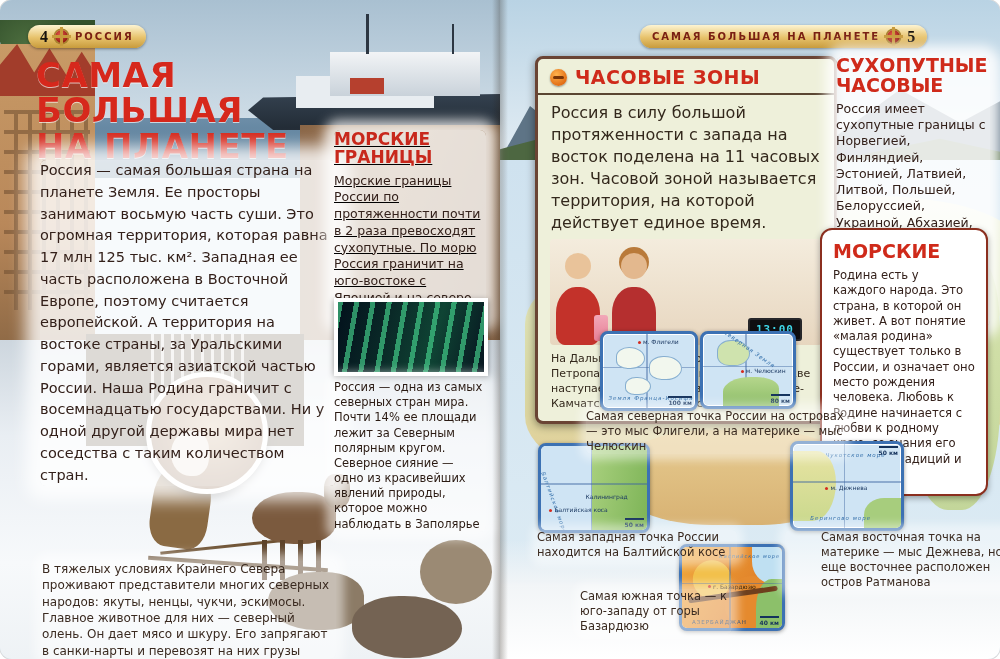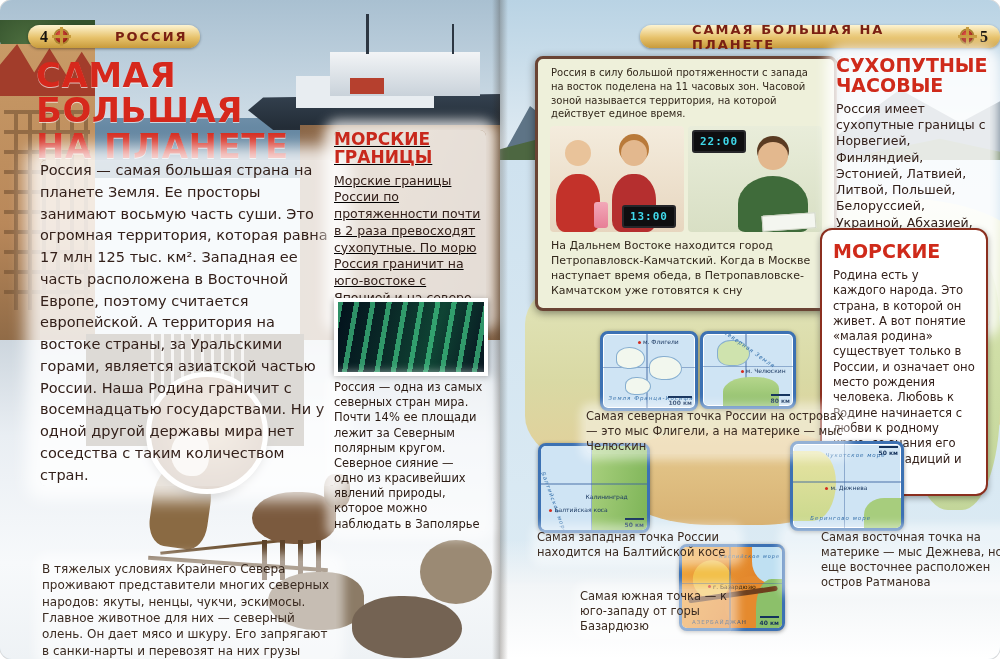--- a/index.html
+++ b/index.html
@@ -68,21 +68,21 @@
       background:linear-gradient(rgba(244,247,249,0) 0,#f2f5f7 38%,#ffffff);}
   .gutter{left:492px;top:0;width:16px;height:659px;
       background:linear-gradient(90deg,rgba(0,0,0,0) 0,rgba(40,30,20,.28) 50%,rgba(0,0,0,0) 100%);}
 
   
   .band{height:23px;border-radius:12px;display:flex;align-items:center;gap:7px;padding:0 12px;
       background:linear-gradient(#fdf4d2,#e7c26b 55%,#c89b3c);box-shadow:0 1px 3px rgba(0,0,0,.4);}
   .band-left{left:28px;top:25px;}
   .band-right{left:640px;top:25px;}
   .band .num{font-family:"Liberation Serif",serif;font-weight:bold;font-size:16px;color:#17120d;}
-  .band .sect{font-size:13px;font-weight:bold;letter-spacing:2px;color:#7a2013;margin-left:40px;}
+  .band .sect{font-size:10px;font-weight:bold;letter-spacing:2px;color:#7a2013;}
   .compass{width:13px;height:13px;border-radius:50%;position:relative;
       background:radial-gradient(circle at 40% 35%,#e4574a,#8e1b0f 75%);box-shadow:0 0 0 1.5px #a8832f;}
   .compass:after{content:"";position:absolute;left:5px;top:-3px;width:3px;height:19px;background:#c89b3c;}
   .compass:before{content:"";position:absolute;left:-3px;top:5px;width:19px;height:3px;background:#c89b3c;}
 
   
   .title{left:36px;top:58px;width:270px;font-size:34px;line-height:1.04;font-weight:bold;color:#d6281c;
       letter-spacing:.5px;text-shadow:0 1px 0 rgba(255,255,255,.65);}
   .intro{left:40px;top:160px;width:296px;font-size:14.5px;line-height:1.5;color:#33201a;
       background:rgba(255,255,255,.82);box-shadow:0 0 16px 14px rgba(255,255,255,.82);border-radius:6px;}
@@ -100,42 +100,42 @@
       background:rgba(255,255,255,.5);box-shadow:0 0 10px 8px rgba(255,255,255,.5);border-radius:6px;}
 
   
   .tz-box{left:535px;top:56px;width:296px;background:#eef0da;border:3px solid #6a4434;border-radius:8px;
       box-shadow:0 2px 8px rgba(0,0,0,.45);}
   .tz-head{display:flex;align-items:center;gap:8px;padding:7px 12px 5px;border-bottom:2px solid #5a4632;}
   .tz-head h2{margin:0;font-size:19px;color:#cf2a1a;letter-spacing:.5px;}
   .clock-icon{width:17px;height:17px;border-radius:50%;position:relative;
       background:radial-gradient(circle at 38% 32%,#ffb24d,#e06a12 75%);box-shadow:0 1px 2px rgba(0,0,0,.4);}
   .clock-icon:after{content:"";position:absolute;left:3px;top:7px;width:11px;height:3px;background:#7a3507;border-radius:2px;}
-  .tz-body{margin:7px 13px 5px;font-size:10px;line-height:1.38;color:#33281c;}
+  .tz-body{margin:7px 13px 5px;font-size:16px;line-height:1.38;color:#33281c;}
   .tz-cities{display:flex;margin:2px 12px 0;}
   .tz-city{font-size:11px;font-weight:bold;color:#4a3525;text-align:center;}
   .tz-city.m{width:38%;}
   .tz-city.p{width:62%;}
   .tz-photos{display:flex;gap:4px;margin:3px 12px 0;height:106px;}
   .ph{position:relative;border-radius:4px;overflow:hidden;flex:1;}
   .ph-moscow{background:linear-gradient(#f4ecdd,#e7d6bf);}
   .kid{position:absolute;width:44px;height:58px;background:#c3322a;border-radius:45% 45% 20% 20%;bottom:0;}
   .kid.k1{left:6px;}
   .kid.k2{left:62px;background:#b52f2f;}
   .kid-head{position:absolute;width:26px;height:26px;border-radius:50%;background:#e9c39a;top:14px;}
   .kid-head.h1{left:15px;}
   .kid-head.h2{left:71px;background:#e3b88e;box-shadow:0 -4px 0 2px #b97a3a;}
   .drink{position:absolute;left:44px;bottom:4px;width:14px;height:26px;background:linear-gradient(#f2a8b8,#e77f96);border-radius:3px;}
   .ph-kam{background:linear-gradient(#e9edda,#d8dfc4);}
   .boy{position:absolute;right:14px;bottom:0;width:70px;height:56px;background:#3f6b3a;border-radius:50% 50% 10% 10%;}
   .boy-head{position:absolute;right:34px;top:16px;width:30px;height:28px;border-radius:50%;background:#e3b88e;box-shadow:0 -5px 0 1px #5a3b22;}
   .book{position:absolute;right:6px;bottom:2px;width:52px;height:14px;background:#f4f6f0;transform:rotate(-4deg);border:1px solid #cfd4c4;}
   .clock{position:absolute;background:#0e0e10;color:#3fd8ea;font-family:"DejaVu Sans Mono",monospace;
       font-size:11px;font-weight:bold;padding:3px 6px;border-radius:3px;border:2px solid #26262a;letter-spacing:1px;}
-  .clock.c1{right:8px;bottom:4px;}
+  .clock.c1{right:20px;bottom:4px;}
   .clock.c2{left:4px;top:4px;}
   .tz-cap{margin:7px 13px 9px;font-size:11px;line-height:1.35;color:#33281c;}
 
   
   .land-borders{left:836px;top:56px;width:154px;background:rgba(255,255,255,.86);
       box-shadow:0 0 12px 10px rgba(255,255,255,.86);border-radius:8px;}
   .land-borders h2{margin:0 0 5px;font-size:19px;line-height:1.05;color:#cf2a1a;}
   .land-borders p{margin:0;font-size:12.5px;line-height:1.3;color:#33201a;}
   .homeland{left:820px;top:228px;width:168px;background:#fff;border:2px solid #8b2f1f;border-radius:12px;
       padding:10px 11px 12px;box-shadow:0 2px 6px rgba(0,0,0,.35);box-sizing:border-box;}
@@ -236,36 +236,34 @@
 
   <div class="abs sea-borders">
     <h2>МОРСКИЕ ГРАНИЦЫ</h2>
     <p>Морские границы России по протяженности почти в 2 раза превосходят сухопутные. По морю Россия граничит на юго-востоке с Японией и на северо-востоке с США.</p>
   </div>
   <div class="abs aurora"></div>
   <div class="abs txt aurora-cap">Россия — одна из самых северных стран мира. Почти 14% ее площади лежит за Северным полярным кругом. Северное сияние — одно из красивейших явлений природы, которое можно наблюдать в Заполярье</div>
   <div class="abs txt bottom-cap">В тяжелых условиях Крайнего Севера проживают представители многих северных народов: якуты, ненцы, чукчи, эскимосы. Главное животное для них — северный олень. Он дает мясо и шкуру. Его запрягают в санки-нарты и перевозят на них грузы</div>
 
   <div class="abs tz-box">
+    <div class="tz-head">
+      <span class="clock-icon"></span>
+      <h2>ЧАСОВЫЕ ЗОНЫ</h2>
+    </div>
     <p class="tz-body">Россия в силу большой протяженности с запада на восток поделена на 11 часовых зон. Часовой зоной называется территория, на которой действует единое время.</p>
     <div class="tz-photos">
       <div class="ph ph-moscow">
         <div class="kid k1"></div>
         <div class="kid k2"></div>
         <div class="kid-head h1"></div>
         <div class="kid-head h2"></div>
         <div class="drink"></div>
         <div class="clock c1">13:00</div>
       </div>
-      <div class="ph ph-kam">
-        <div class="boy"></div>
-        <div class="boy-head"></div>
-        <div class="book"></div>
-        <div class="clock c2">22:00</div>
-      </div>
     </div>
     <p class="tz-cap">На Дальнем Востоке находится город Петропавловск-Камчатский. Когда в Москве наступает время обеда, в Петропавловске-Камчатском уже готовятся к сну</p>
   </div>
 
   <div class="abs land-borders">
     <h2>СУХОПУТНЫЕ ЧАСОВЫЕ</h2>
     <p>Россия имеет сухопутные границы с Норвегией, Финляндией, Эстонией, Латвией, Литвой, Польшей, Белоруссией, Украиной, Абхазией, Южной Осетией, Грузией, Азербайджаном, Казахстаном, Монголией, Китаем, Северной Кореей.</p>
   </div>
   <div class="abs homeland">
     <h2>МОРСКИЕ</h2>

